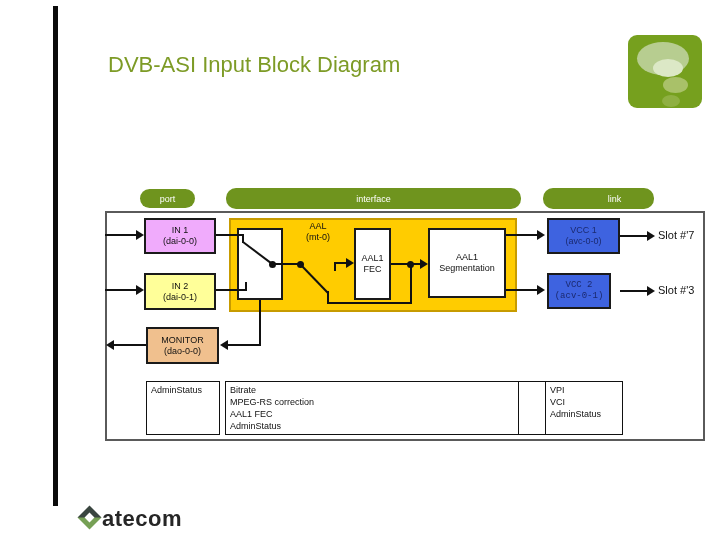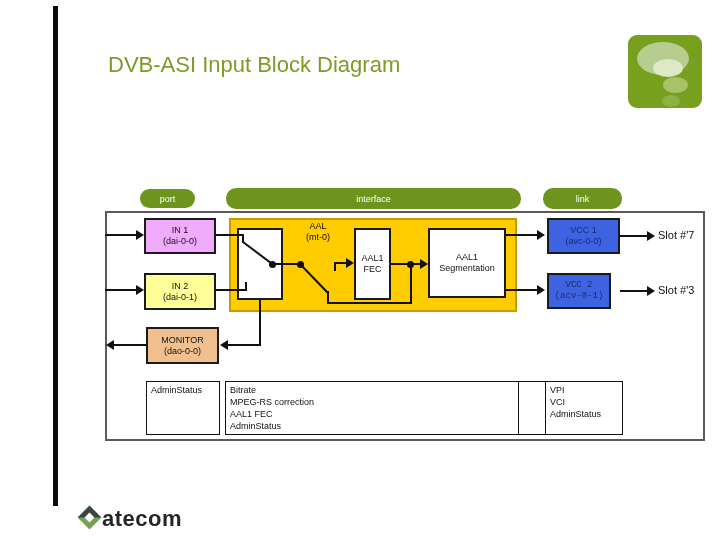--- a/index.html
+++ b/index.html
@@ -13,21 +13,21 @@
   .el1{left:9px;top:7px;width:52px;height:33px;background:#b7cd90;}
   .el2{left:25px;top:24px;width:30px;height:18px;background:#dce8c6;}
   .el3{left:35px;top:42px;width:25px;height:16px;background:#a9c169;}
   .el4{left:34px;top:60px;width:18px;height:12px;background:#8fb042;}
   
   .frame{position:absolute;left:60px;top:211px;width:600px;height:230px;border:2px solid #5a5a5a;box-sizing:border-box;background:#fff;}
   .pill{position:absolute;background:#6f941e;color:#ffffff;font-size:9px;border-radius:10px;
         display:flex;align-items:center;justify-content:center;}
   .pill-port{left:95px;top:189px;width:55px;height:19px;}
   .pill-interface{left:181px;top:188px;width:295px;height:21px;}
-  .pill-link{left:498px;top:188px;width:79px;height:21px;}
+  .pill-link{left:498px;top:188px;width:79px;height:21px;padding-left:32px;}
   .aal-block{position:absolute;left:184px;top:218px;width:288px;height:94px;background:#ffcc00;
              border:2px solid #c79b00;box-sizing:border-box;}
   .node{position:absolute;border:2px solid #1a1a1a;box-sizing:border-box;display:flex;flex-direction:column;
         align-items:center;justify-content:center;text-align:center;font-size:9px;line-height:11px;color:#111;}
   .n-in1{left:99px;top:218px;width:72px;height:36px;background:#f0abfc;}
   .n-in2{left:99px;top:273px;width:72px;height:37px;background:#ffff99;}
   .n-monitor{left:101px;top:327px;width:73px;height:37px;background:#f0c08e;}
   .n-switch{left:192px;top:228px;width:46px;height:72px;background:#ffffff;}
   .n-fec{left:309px;top:228px;width:37px;height:72px;background:#ffffff;}
   .n-seg{left:383px;top:228px;width:78px;height:70px;background:#ffffff;}

